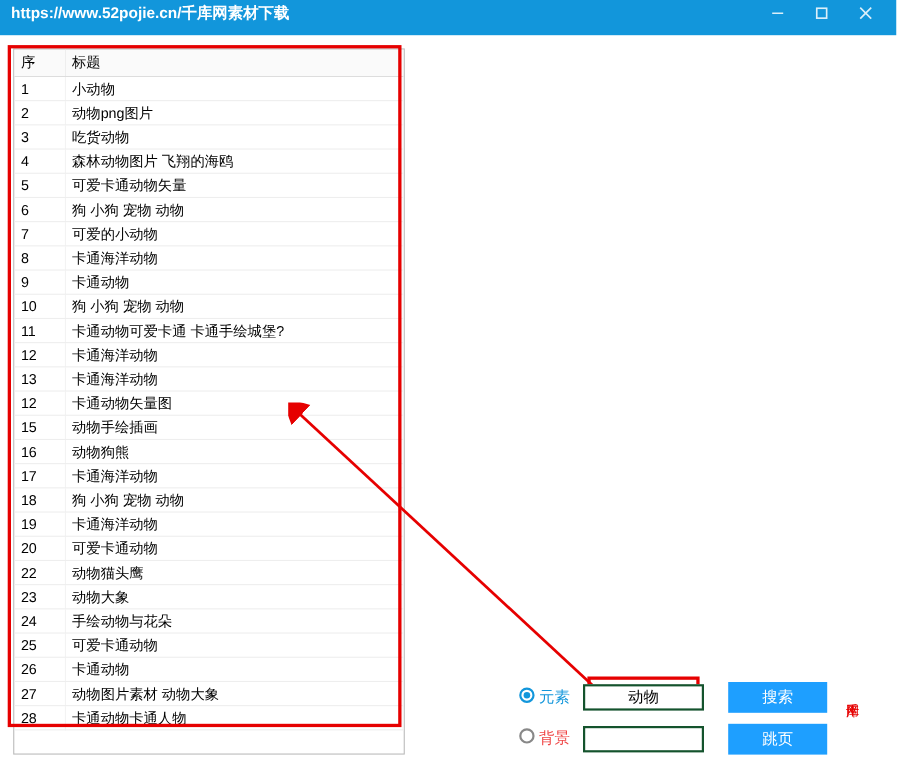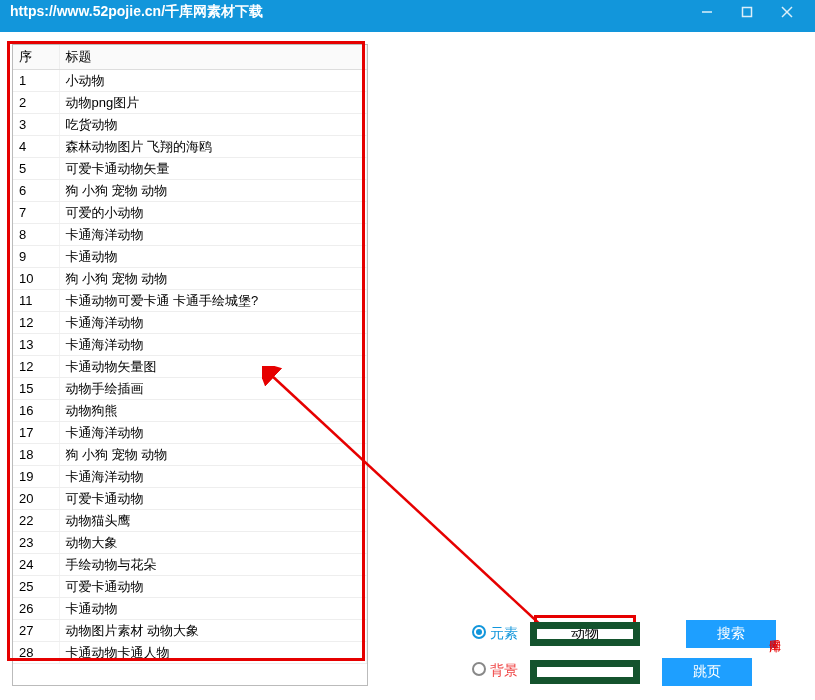--- a/index.html
+++ b/index.html
@@ -127,42 +127,42 @@
     .radio-dot .inner {
       width: 6px; height: 6px;
       border-radius: 50%;
       background: currentColor;
     }
     .textbox {
       position: absolute;
       left: 530px;
       width: 110px;
       height: 24px;
-      border: 7px solid #14532d;
+      border: 2px solid #14532d;
       padding: 1px 6px;
       font-size: 14px;
       text-align: center;
       font-family: inherit;
       background: #fff;
     }
     #search-input { top: 590px; }
     #page-input { top: 628px; }
     .bluebtn {
       position: absolute;
       left: 662px;
       width: 90px;
       height: 28px;
       background: #1e9fff;
       color: #fff;
       border: none;
       font-size: 14px;
       cursor: pointer;
       font-family: inherit;
     }
-    #search-btn { top: 588px; margin-left: 24px; }
+    #search-btn { top: 588px; }
     #jump-btn { top: 626px; }
     #wm {
       position: absolute;
       left: 766px; top: 597px;
       font-size: 12px;
       color: #e60000;
       writing-mode: vertical-rl;
       letter-spacing: 1px;
     }
   </style>

